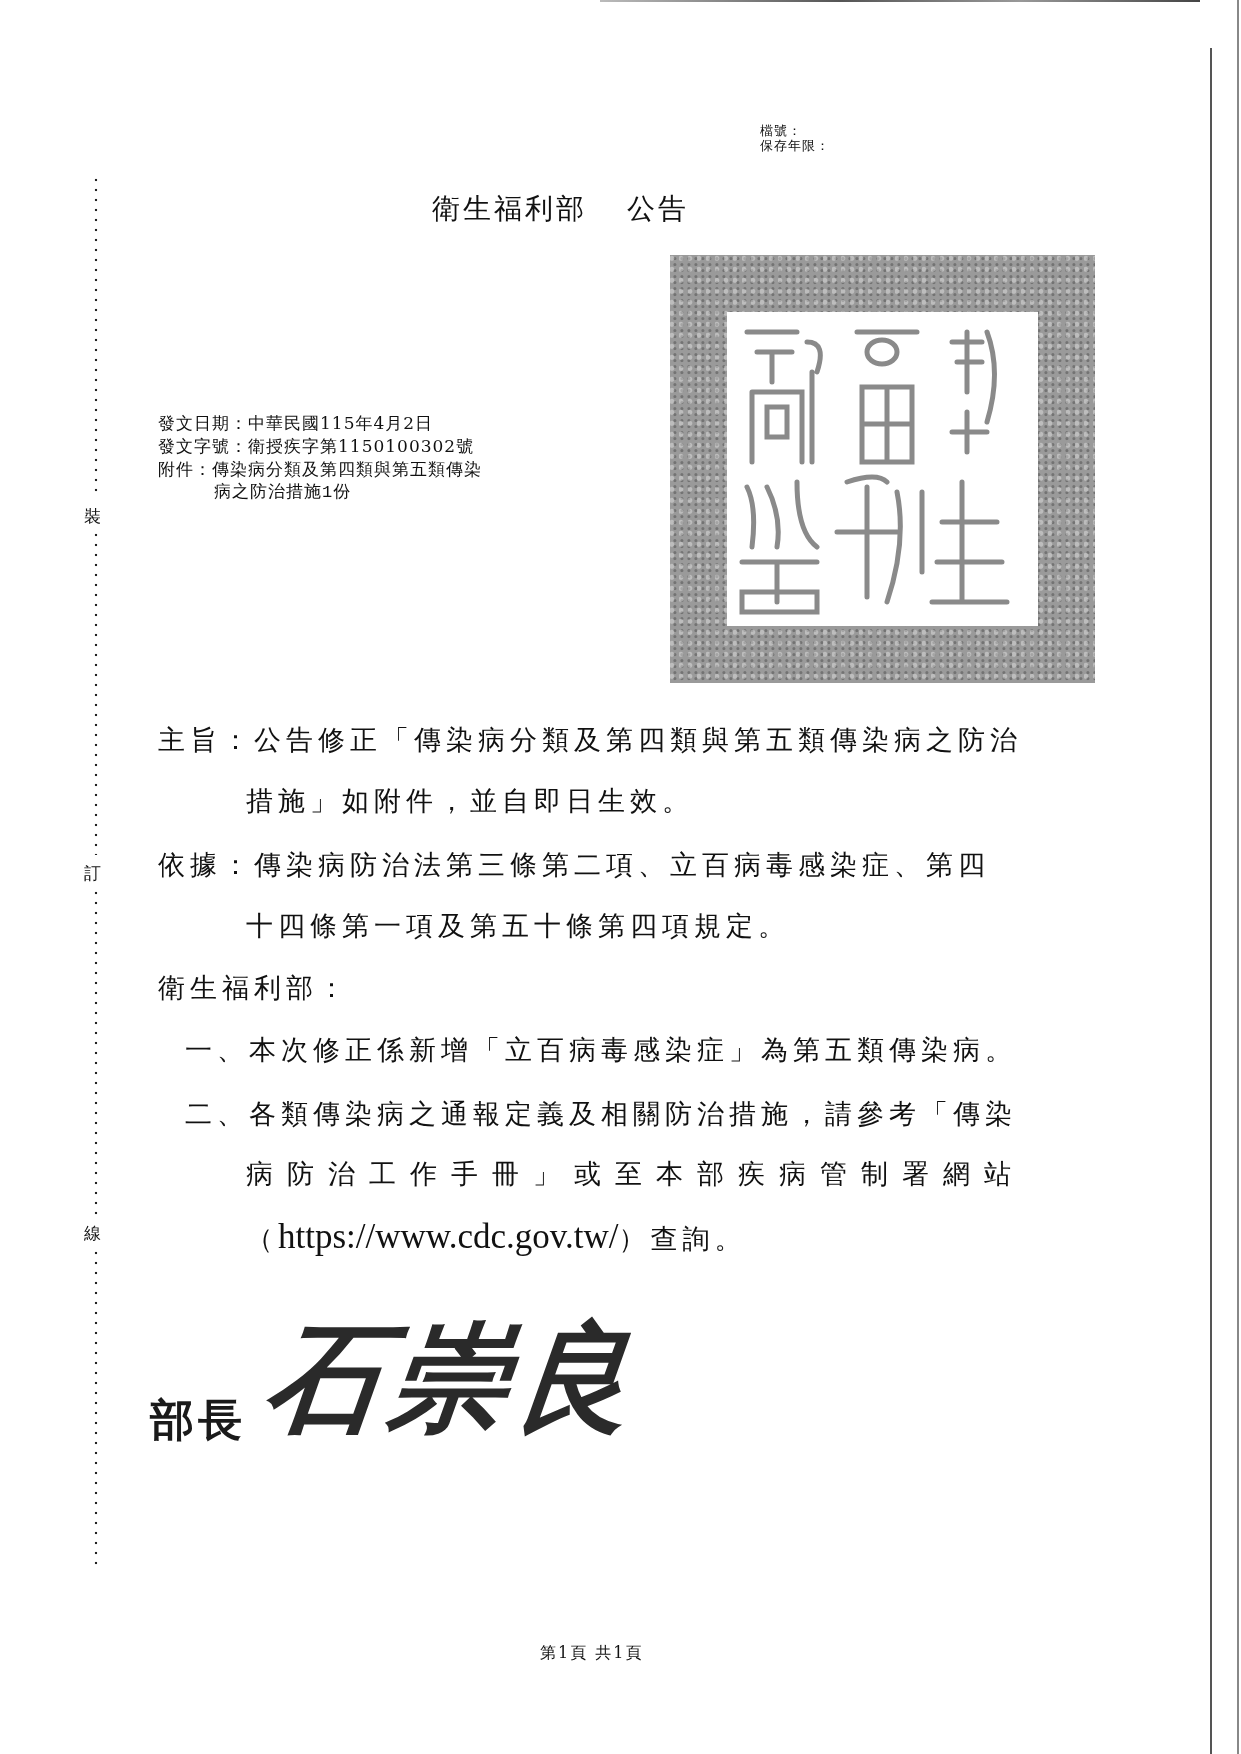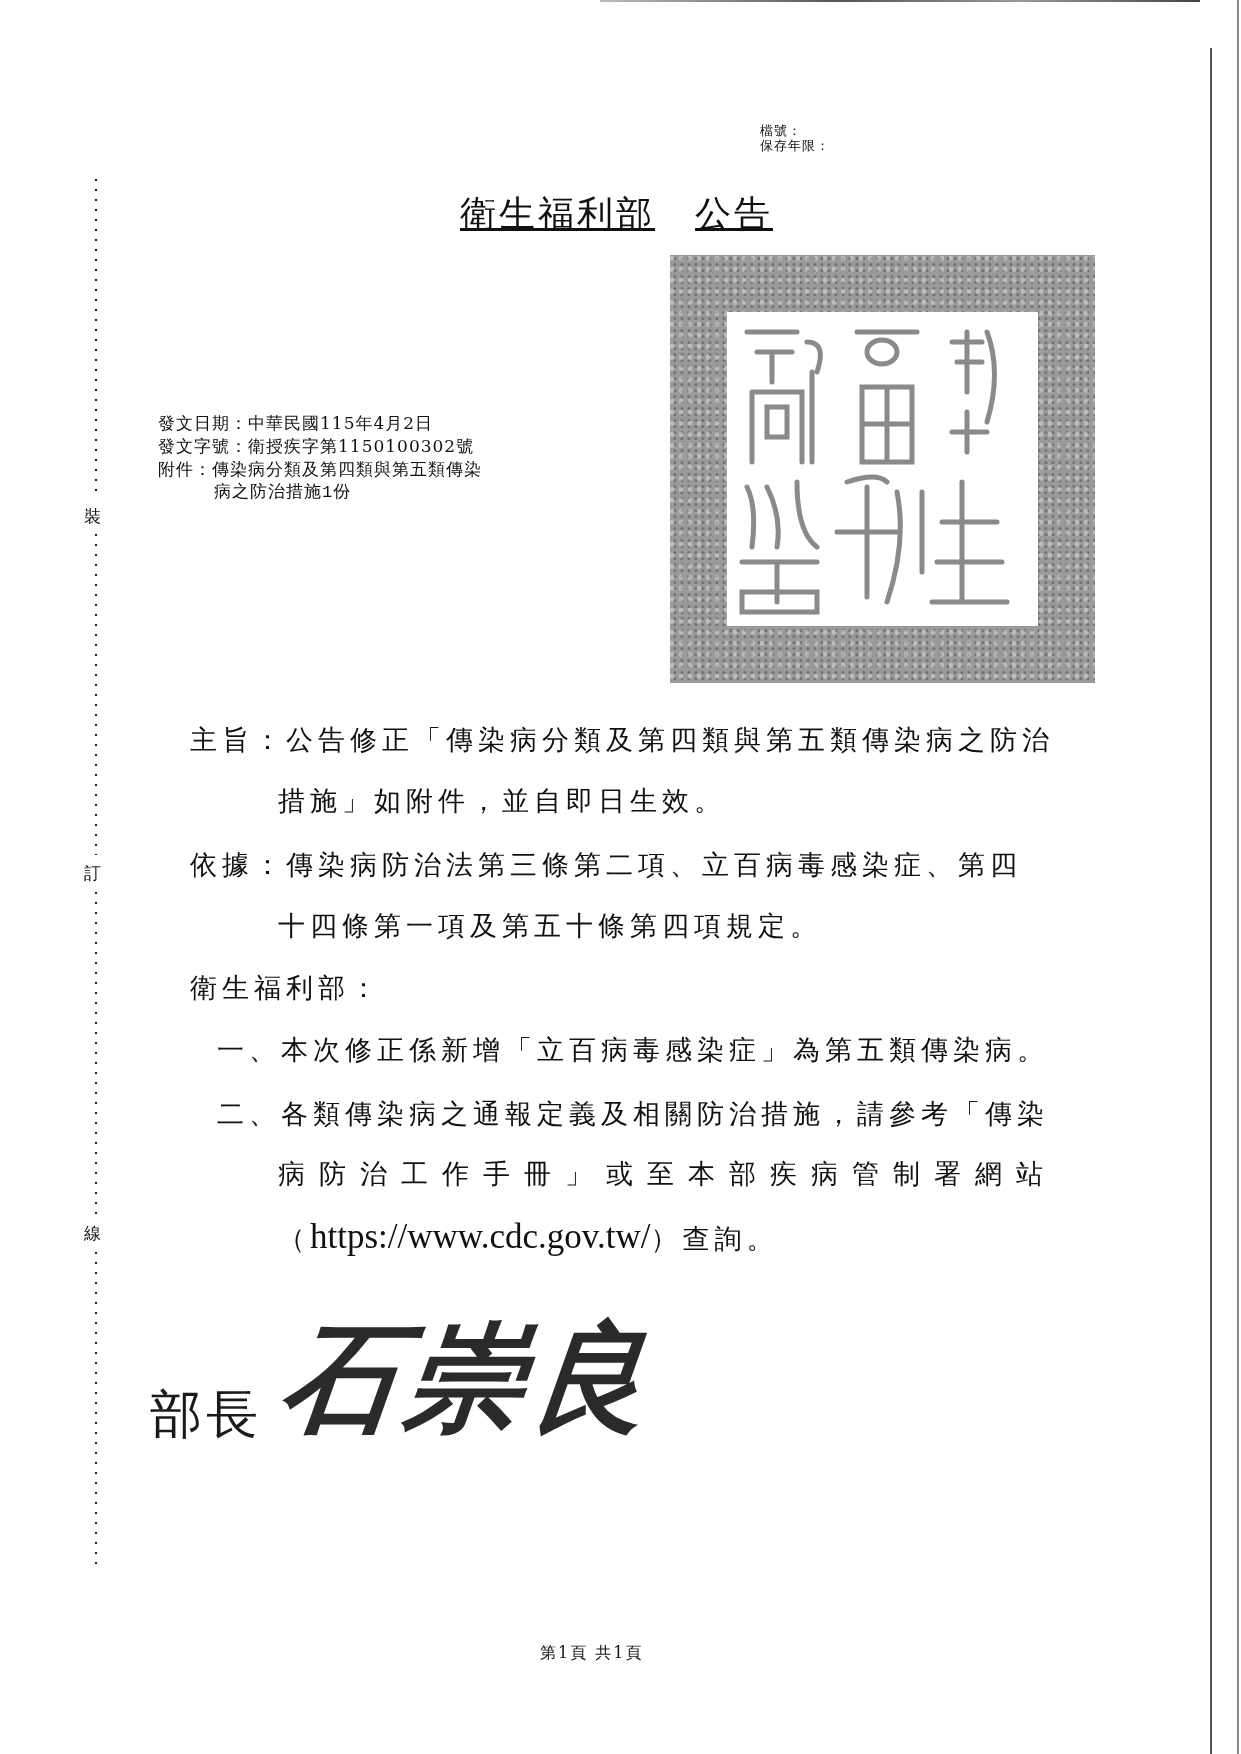--- a/index.html
+++ b/index.html
@@ -9,51 +9,51 @@
     }
     .abs { position:absolute; }
     
     .edge-top { top:0; left:600px; width:600px; height:2px; background:linear-gradient(90deg,#bbb,#555 40%,#999 70%,#444); }
     .edge-right-1 { left:1210px; top:48px; width:2px; height:1706px; background:#555; }
     .edge-right-2 { left:1237px; top:0; width:2px; height:1754px; background:#888; }
 
     .meta-box { top:90px; left:760px; font-size:13px; line-height:15px; letter-spacing:1px;margin-top:33px; }
     .meta-box .row { display:flex; }
 
-    .title { top:190px; left:460px; font-size:36px; letter-spacing:3px;text-decoration:underline; }
+    .title { top:190px; left:432px; font-size:28px; letter-spacing:3px; }
     .title .gap { display:inline-block; width:40px; }
 
     .info { top:372px; left:158px; font-size:17px; line-height:23px; letter-spacing:1px;margin-top:40px; }
     .info .line { white-space:nowrap; }
     .info .indent { padding-left:56px;font-family:Liberation Mono, monospace; }
 
     
     .seal { top:255px; left:670px; width:425px; height:428px;
       background:
         radial-gradient(circle at 20% 30%, rgba(255,255,255,.35) 0 2px, transparent 3px) 0 0/9px 11px,
         radial-gradient(circle at 70% 60%, rgba(0,0,0,.25) 0 1px, transparent 2px) 0 0/7px 6px,
         #9a9a9a;
     }
     .seal-inner { position:absolute; left:57px; top:57px; width:311px; height:314px; background:#fff; }
     .seal-inner svg { width:100%; height:100%; }
 
-    .body-text { left:158px; font-size:27px; letter-spacing:5px; white-space:nowrap;margin-left:32px; }
+    .body-text { left:158px; font-size:27px; letter-spacing:5px; white-space:nowrap; }
     .l1 { top:722px; }
     .l2 { top:783px; left:246px; }
     .l3 { top:847px; }
     .l4 { top:908px; left:246px; }
     .l5 { top:970px; }
     .l6 { top:1032px; left:185px; }
     .l7 { top:1096px; left:185px; }
     .l8 { top:1156px; left:246px; letter-spacing:14px; }
     .l9 { top:1217px; left:246px; }
     .url { font-family:"Liberation Serif", serif; letter-spacing:0; font-size:35px; }
 
     .signature { top:1300px; left:150px; display:flex; align-items:flex-end; }
-    .sig-title { font-size:52px; font-weight:normal; letter-spacing:4px; color:#1a1a1a; margin-right:20px; margin-bottom:10px; }
+    .sig-title { font-size:44px; font-weight:bold; letter-spacing:4px; color:#1a1a1a; margin-right:20px; margin-bottom:10px; }
     .sig-name { font-size:118px; font-weight:bold; color:#2a2a2a; letter-spacing:6px; font-style:italic; transform:skewX(-6deg); }
 
     .footer { top:1643px; left:540px; font-size:16px; letter-spacing:2px; font-weight:normal; }
     .dots { position:absolute; left:94px; width:4px; background-image:radial-gradient(circle,#222 1.2px,transparent 1.6px); background-size:4px 10px; }
     .bind-char { position:absolute; left:84px; font-size:17px; }
   </style>
 </head>
 <body>
 
 <div class="abs edge-top"></div>

